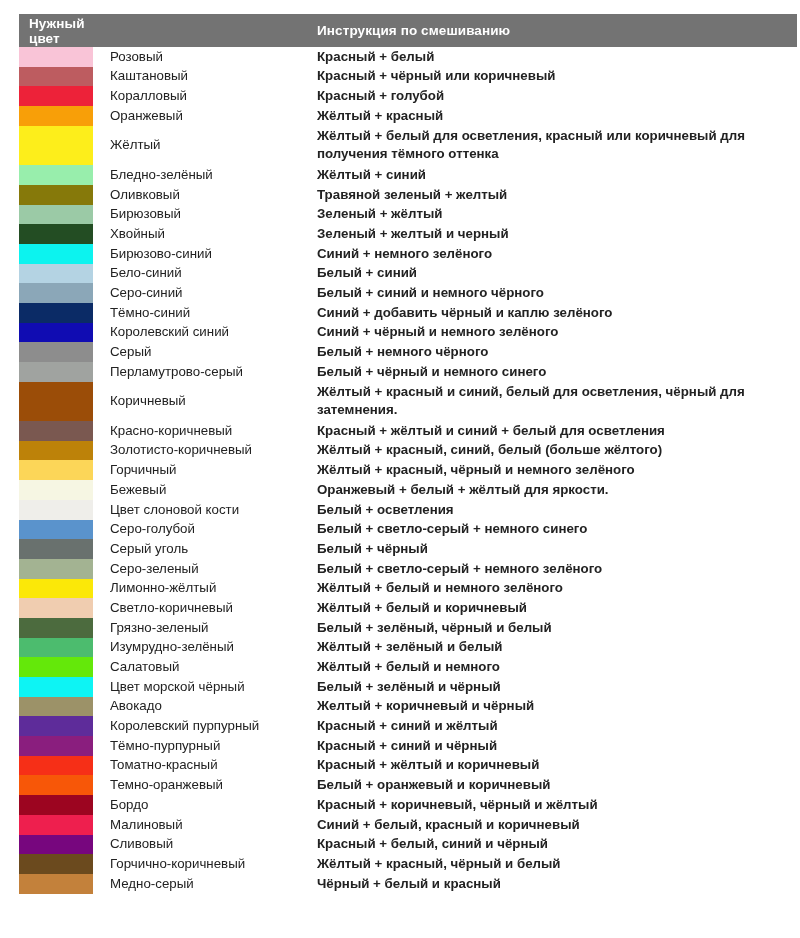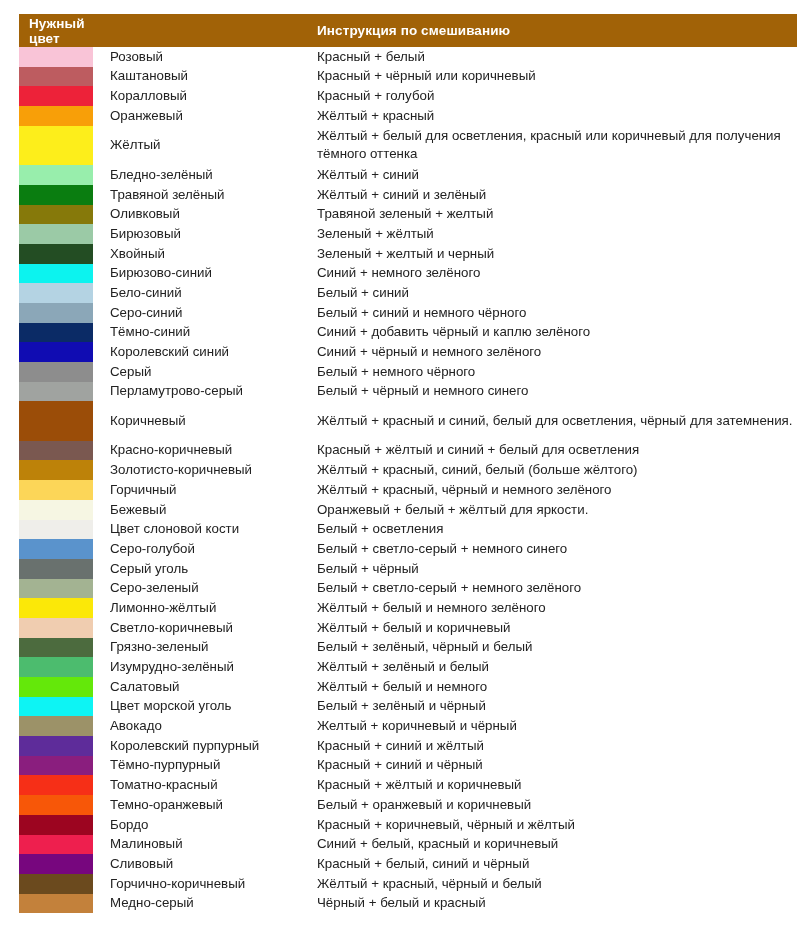--- a/index.html
+++ b/index.html
@@ -18,21 +18,21 @@
     left: 19px;
     top: 14px;
     width: 760px;
   }
   table.mix-table {
     border-collapse: collapse;
     width: 760px;
     table-layout: fixed;
   }
   table.mix-table thead th {
-    background: #a16207;
+    background: #737373;
     color: #ffffff;
     font-size: 13.5px;
     font-weight: bold;
     text-align: left;
     padding: 0;
     height: 33px;
     vertical-align: middle;
     letter-spacing: 0.1px;
   }
   th.col-swatch-head {
@@ -73,20 +73,21 @@
     padding-left: 7px !important;
     white-space: nowrap;
     font-size: 13.3px;
     margin-left: 28px;
   }
   td.instr-cell {
     width: 480px;
     padding-left: 8px !important;
     padding-right: 4px !important;
     font-size: 13.3px;
+    font-weight: bold;
   }
 </style>
 </head>
 <body>
 
 <div id="table-wrap">
   <table class="mix-table">
     <thead>
       <tr>
         <th class="col-swatch-head">Нужный цвет</th>
@@ -132,27 +133,20 @@
         </tr>
         <tr class="row-1">
           <td class="swatch-cell">
             <span class="swatch" style="background: rgb(152, 238, 172);"></span>
           </td>
           <td class="name-cell">Бледно-зелёный</td>
           <td class="instr-cell">Жёлтый + синий</td>
         </tr>
         <tr class="row-1">
           <td class="swatch-cell">
-            <span class="swatch" style="background: rgb(10, 125, 16);"></span>
-          </td>
-          <td class="name-cell">Травяной зелёный</td>
-          <td class="instr-cell">Жёлтый + синий и зелёный</td>
-        </tr>
-        <tr class="row-1">
-          <td class="swatch-cell">
             <span class="swatch" style="background: rgb(134, 121, 10);"></span>
           </td>
           <td class="name-cell">Оливковый</td>
           <td class="instr-cell">Травяной зеленый + желтый</td>
         </tr>
         <tr class="row-1">
           <td class="swatch-cell">
             <span class="swatch" style="background: rgb(155, 202, 166);"></span>
           </td>
           <td class="name-cell">Бирюзовый</td>
@@ -309,21 +303,21 @@
           <td class="swatch-cell">
             <span class="swatch" style="background: rgb(100, 232, 10);"></span>
           </td>
           <td class="name-cell">Салатовый</td>
           <td class="instr-cell">Жёлтый + белый и немного</td>
         </tr>
         <tr class="row-1">
           <td class="swatch-cell">
             <span class="swatch" style="background: rgb(13, 244, 244);"></span>
           </td>
-          <td class="name-cell">Цвет морской уголь</td>
+          <td class="name-cell">Цвет морской чёрный</td>
           <td class="instr-cell">Белый + зелёный и чёрный</td>
         </tr>
         <tr class="row-1">
           <td class="swatch-cell">
             <span class="swatch" style="background: rgb(156, 146, 104);"></span>
           </td>
           <td class="name-cell">Авокадо</td>
           <td class="instr-cell">Желтый + коричневый и чёрный</td>
         </tr>
         <tr class="row-1">

